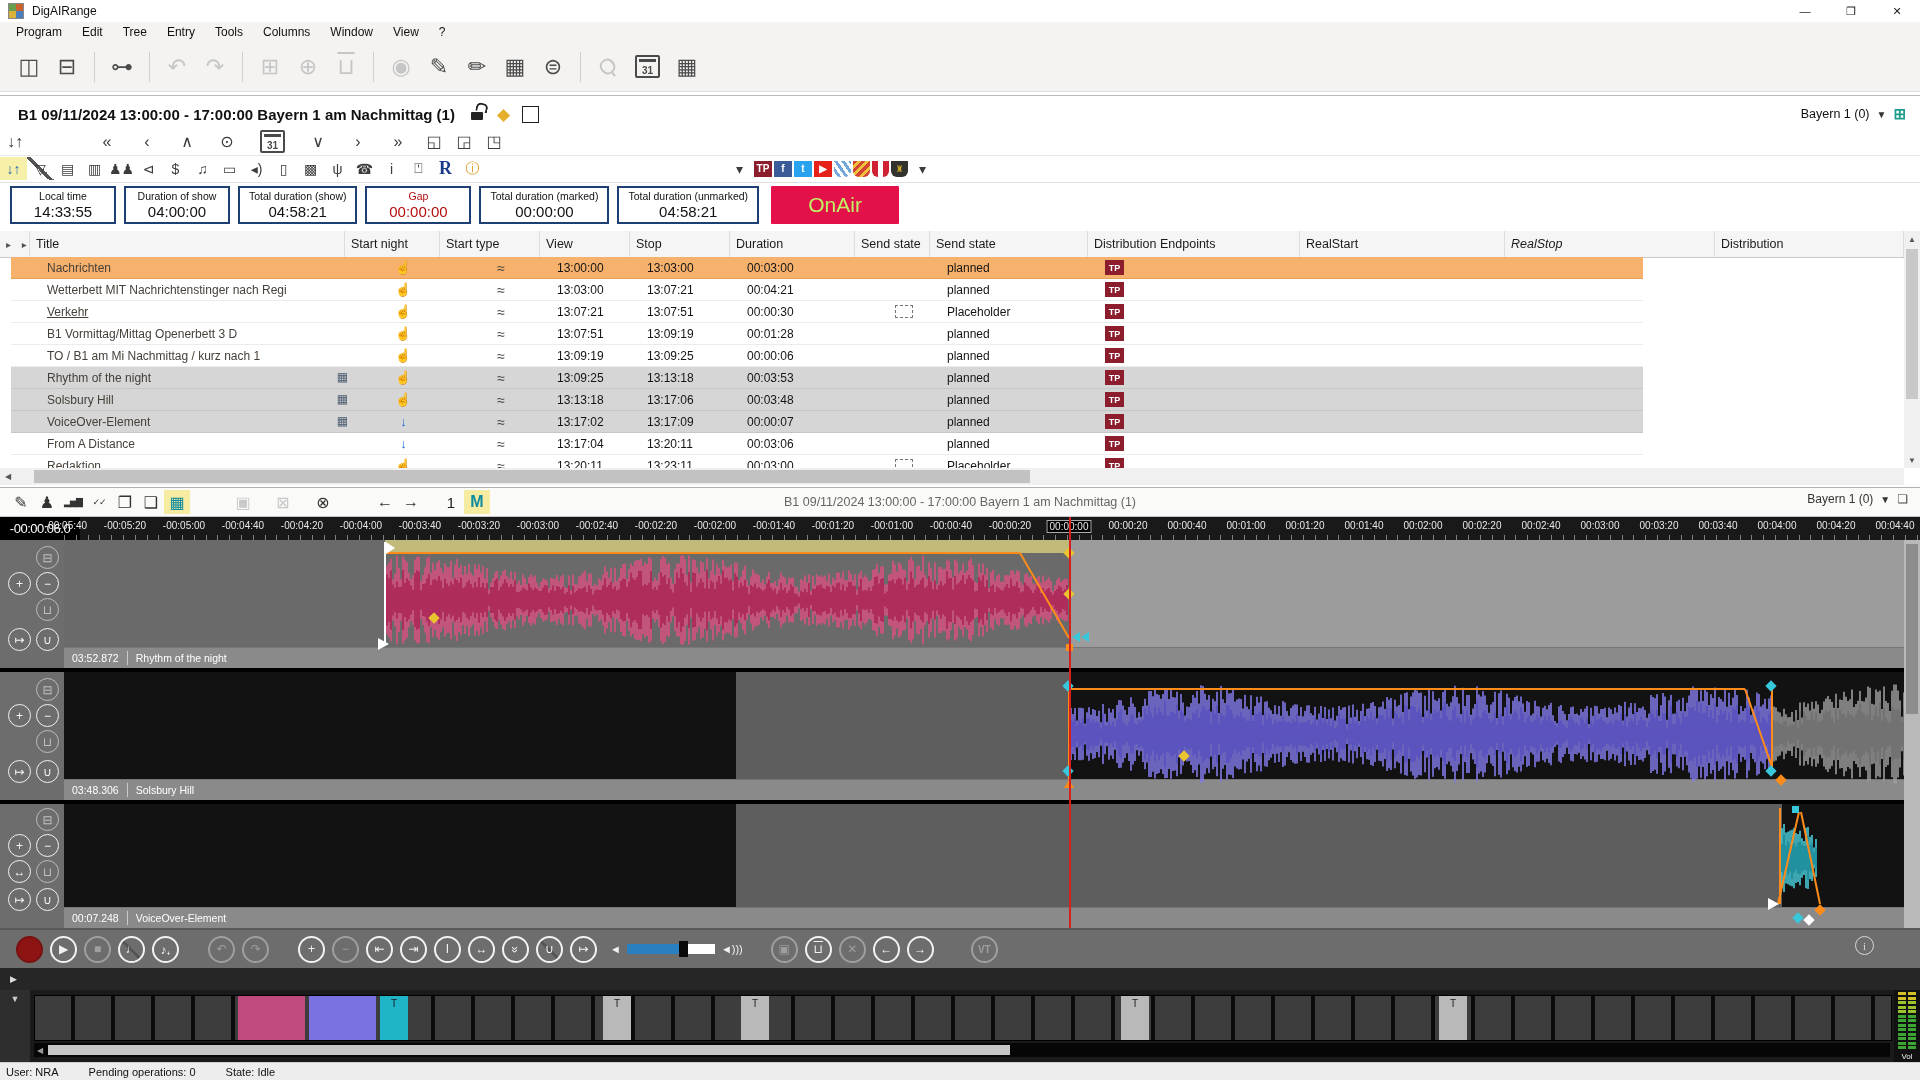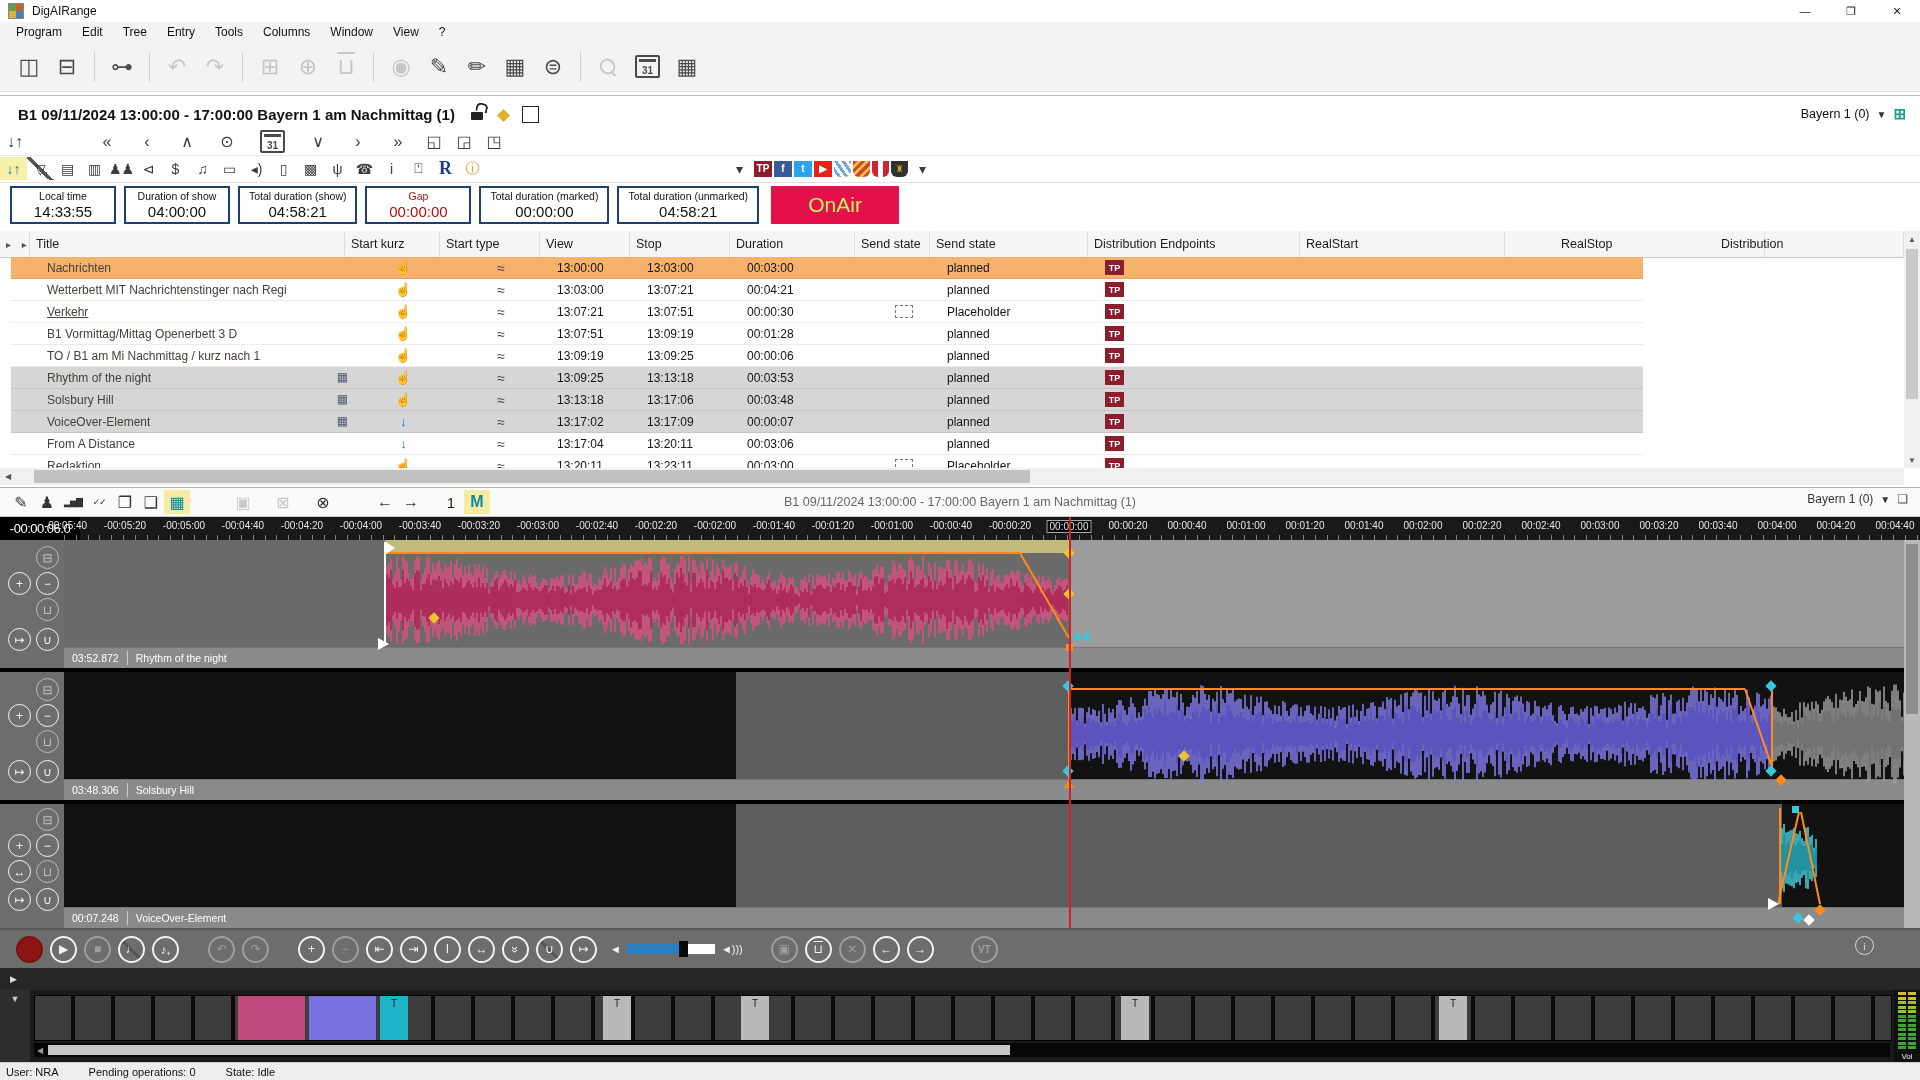--- a/index.html
+++ b/index.html
@@ -293,30 +293,30 @@
       <div class="ibox">
         <div class="lab">Total duration (unmarked)</div>
         <div class="val">04:58:21</div>
       </div>
       <div id="onair" style="background: rgb(228, 16, 73);">OnAir</div>
     </div>
   <div id="table">
     <div id="thead">
         <div class="hcell first" style="left: 0px; width: 30px;">▸ ▸</div>
         <div class="hcell" style="left: 30px; width: 315px;">Title</div>
-        <div class="hcell" style="left: 345px; width: 95px;">Start kurz</div>
+        <div class="hcell" style="left: 345px; width: 95px;">Start night</div>
         <div class="hcell" style="left: 440px; width: 100px;">Start type</div>
         <div class="hcell" style="left: 540px; width: 90px;">View</div>
         <div class="hcell" style="left: 630px; width: 100px;">Stop</div>
         <div class="hcell" style="left: 730px; width: 125px;">Duration</div>
         <div class="hcell" style="left: 855px; width: 75px;">Send state</div>
         <div class="hcell" style="left: 930px; width: 158px;">Send state</div>
         <div class="hcell" style="left: 1088px; width: 212px;">Distribution Endpoints</div>
         <div class="hcell" style="left: 1300px; width: 205px;">RealStart</div>
-        <div class="hcell" style="left: 1555px; width: 210px;">RealStop</div>
+        <div class="hcell" style="left: 1505px; width: 210px; font-style: italic;">RealStop</div>
         <div class="hcell" style="left: 1715px; width: 189px;">Distribution</div>
       </div>
     <div id="tbody">
         <div class="trow onair">
           <div class="tcell" style="left: 0px; width: 30px;"></div>
           <div class="tcell title" style="left: 30px; width: 315px;">Nachrichten</div>
           <div class="tcell cen" style="left: 345px; width: 95px;">
             <span class="hand">☝</span>
           </div>
           <div class="tcell cen" style="left: 440px; width: 100px;">

